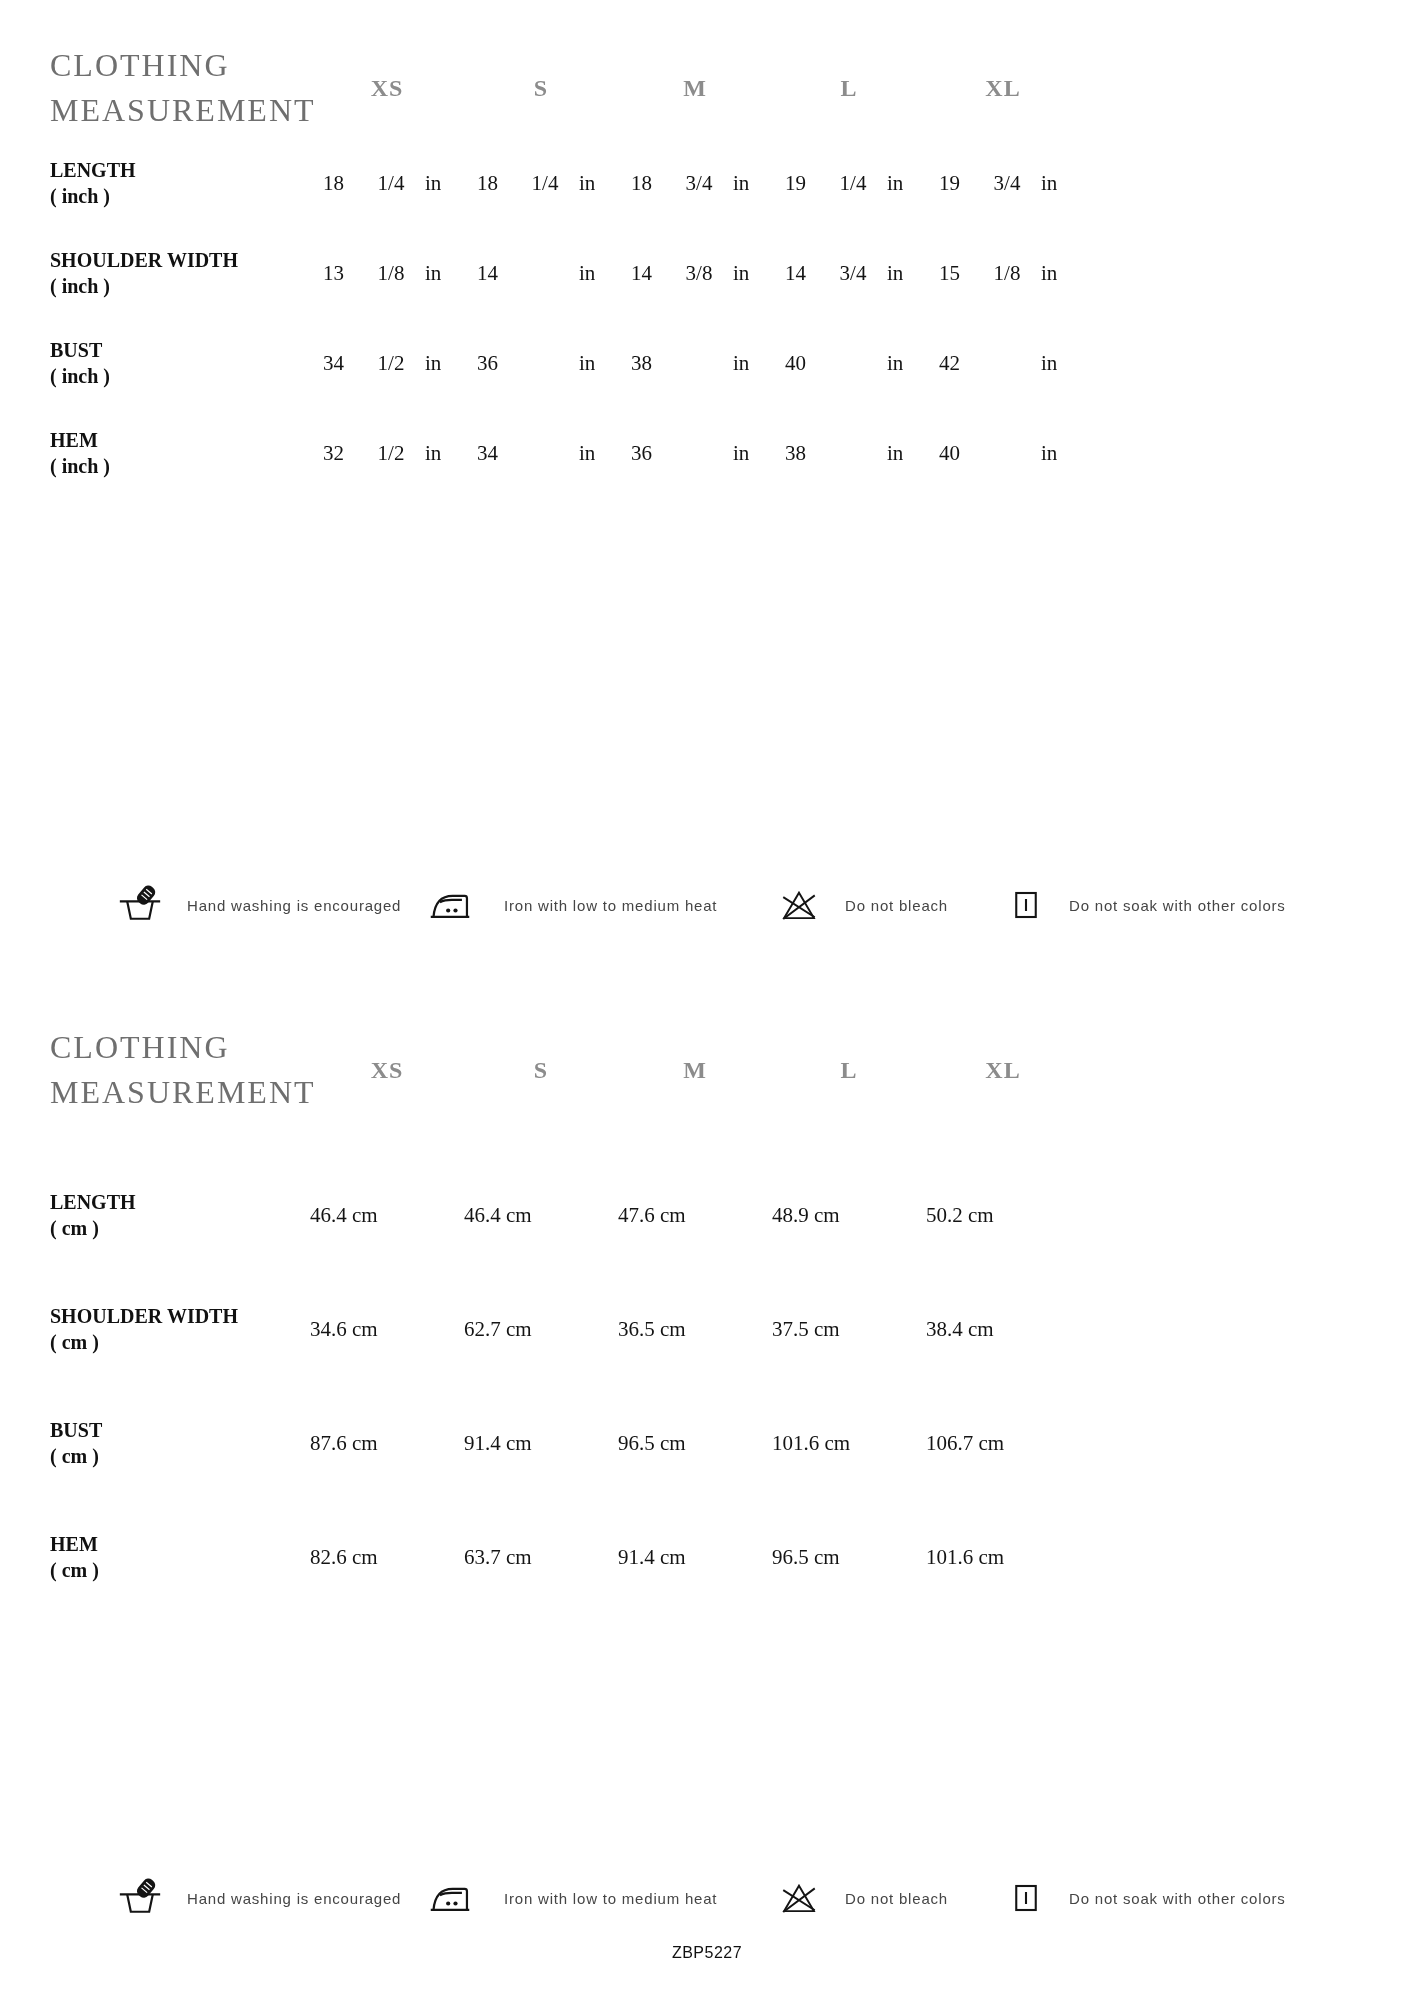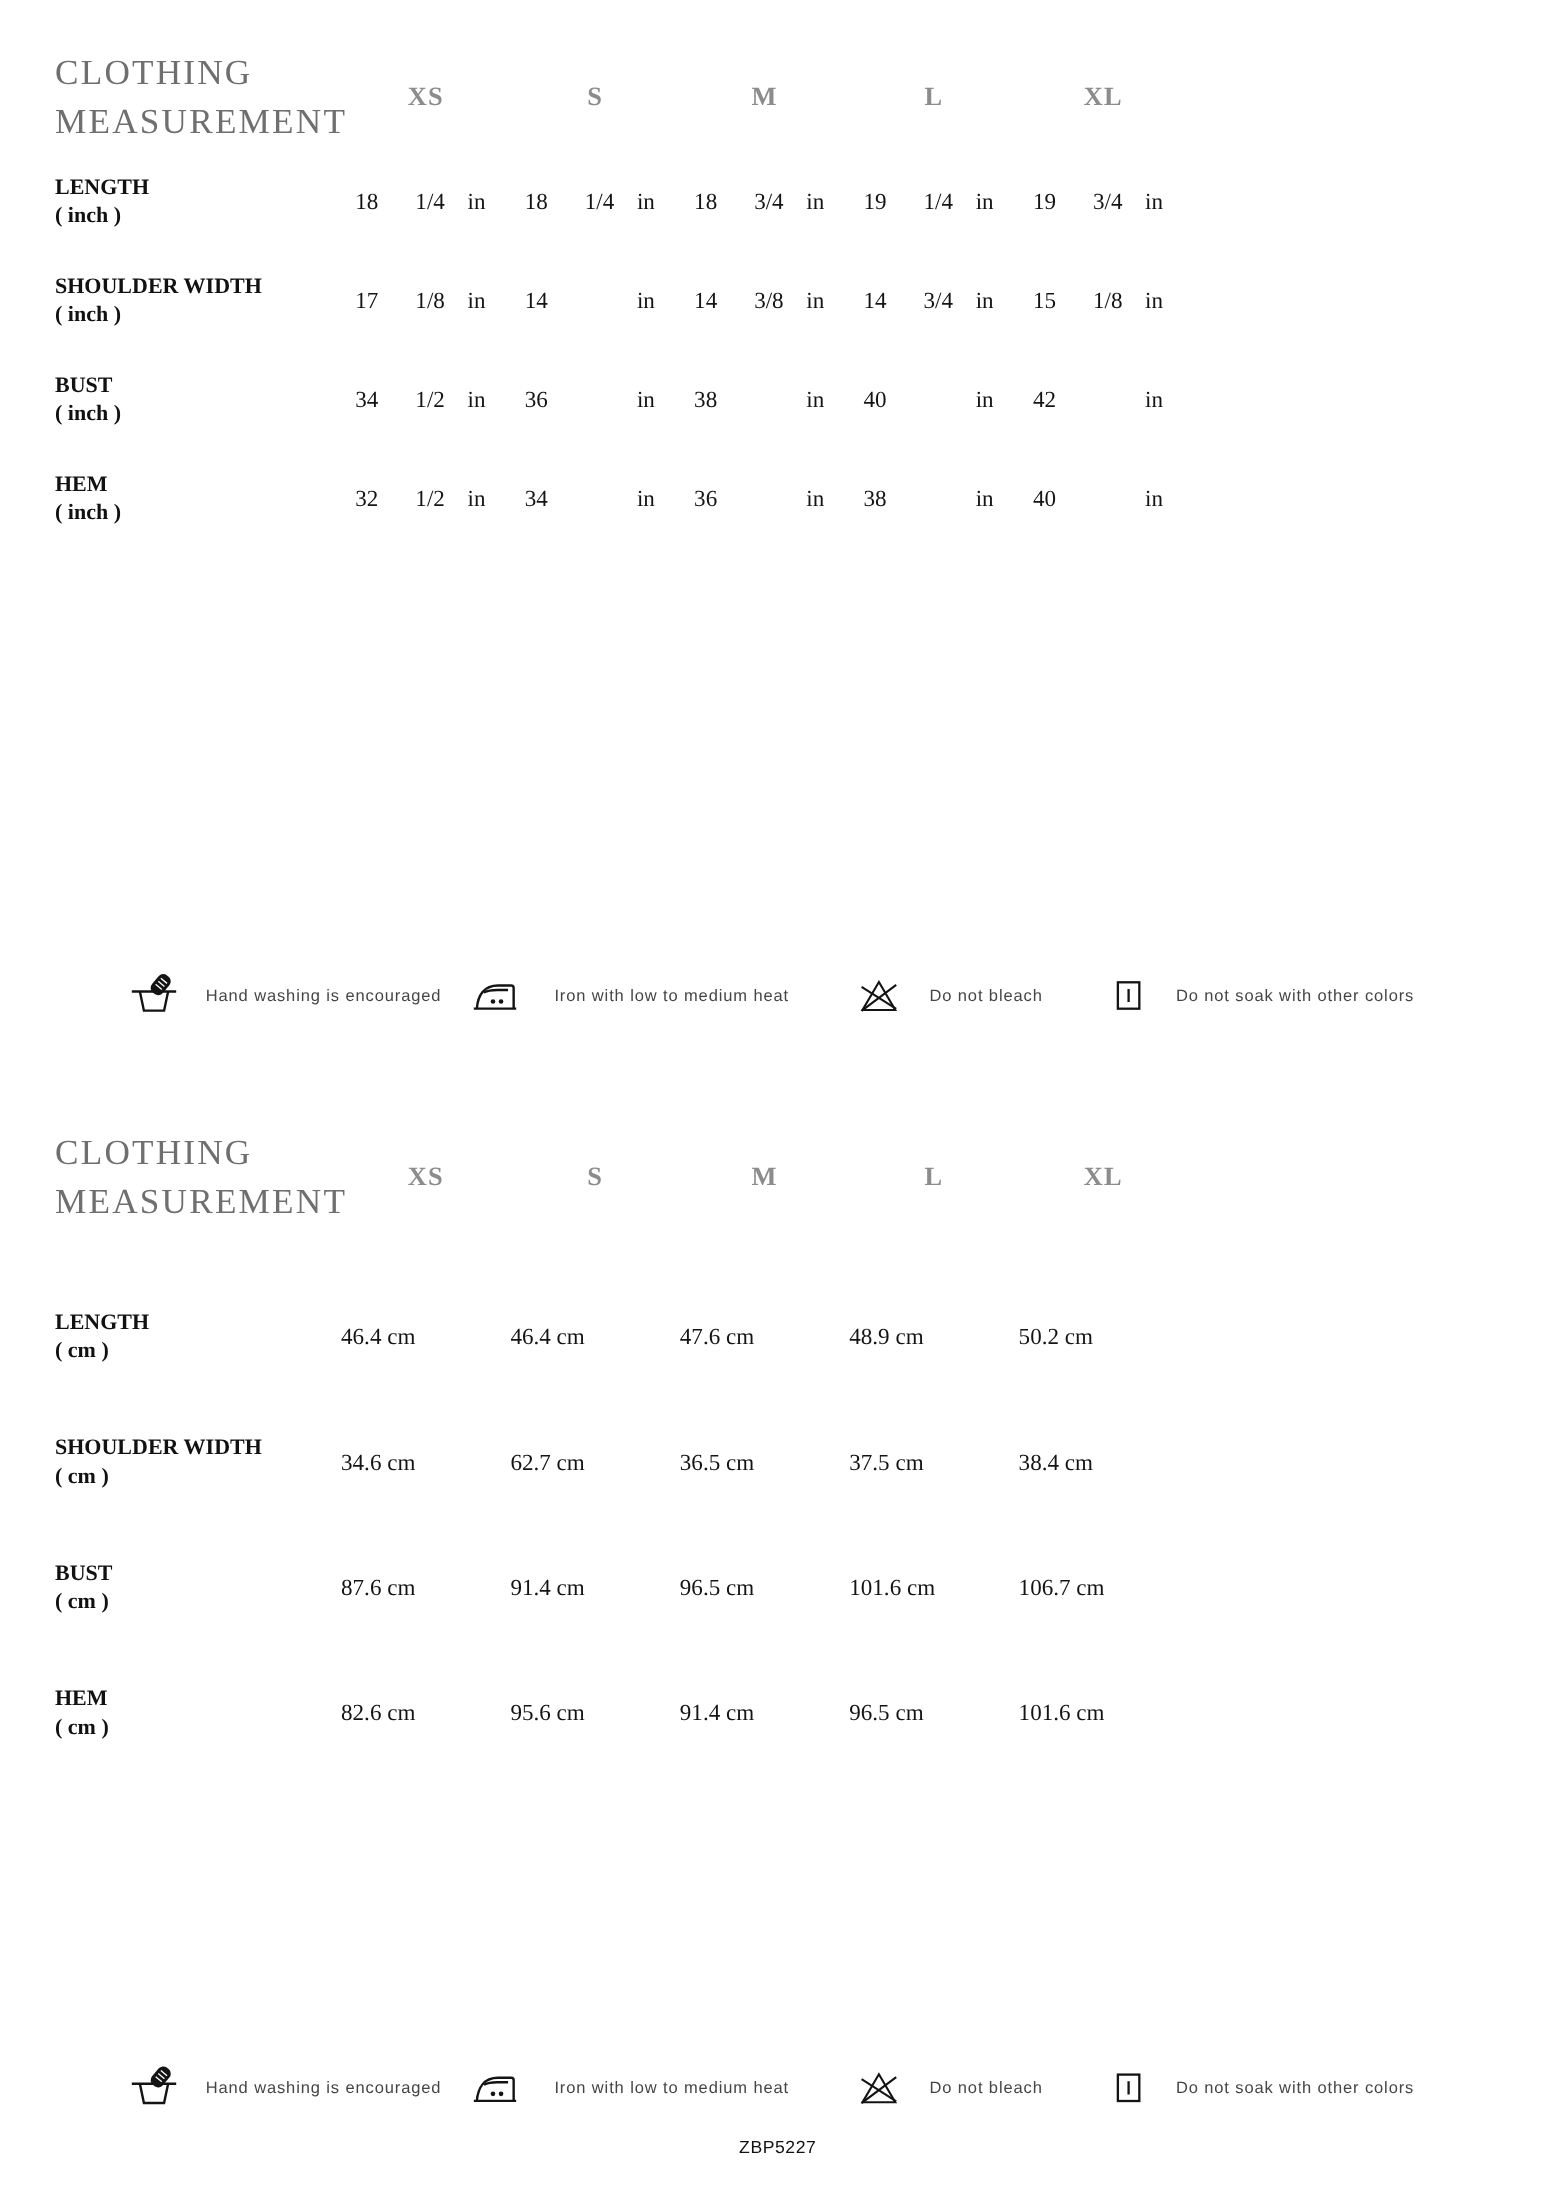--- a/index.html
+++ b/index.html
@@ -97,21 +97,21 @@
           <span class="u">in</span>
         </div>
     </div>
 
     <div class="grid row-inch">
       <div class="row-label-block">
         <div class="row-label">SHOULDER WIDTH</div>
         <div class="row-unit">( inch )</div>
       </div>
       <div class="ival">
-          <span class="n">17</span>
+          <span class="n">13</span>
           <span class="f">1/8</span>
           <span class="u">in</span>
         </div>
       <div class="ival">
           <span class="n">14</span>
           <span class="f"></span>
           <span class="u">in</span>
         </div>
       <div class="ival">
           <span class="n">14</span>
@@ -293,21 +293,21 @@
       <div class="cval">101.6 cm</div>
       <div class="cval">106.7 cm</div>
     </div>
 
     <div class="grid row-cm">
       <div class="row-label-block">
         <div class="row-label">HEM</div>
         <div class="row-unit">( cm )</div>
       </div>
       <div class="cval">82.6 cm</div>
-      <div class="cval">95.6 cm</div>
+      <div class="cval">63.7 cm</div>
       <div class="cval">91.4 cm</div>
       <div class="cval">96.5 cm</div>
       <div class="cval">101.6 cm</div>
     </div>
 
   </div>
 </div>
 
 <div class="care-row" id="care-row-2">
   <div class="care-item care-pos-0">

